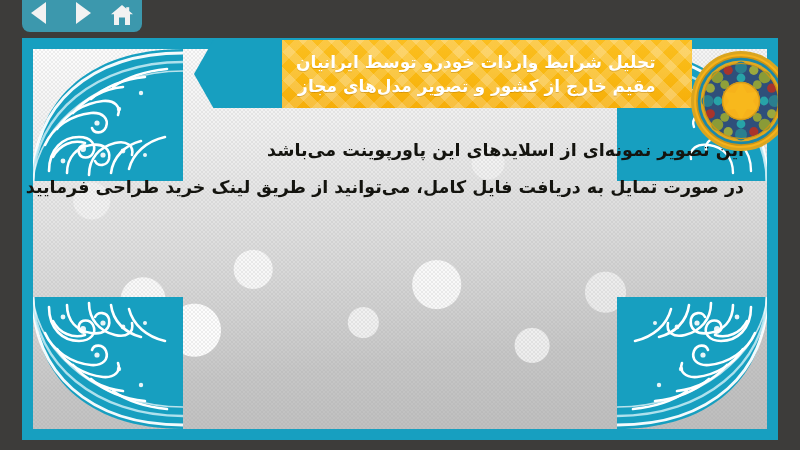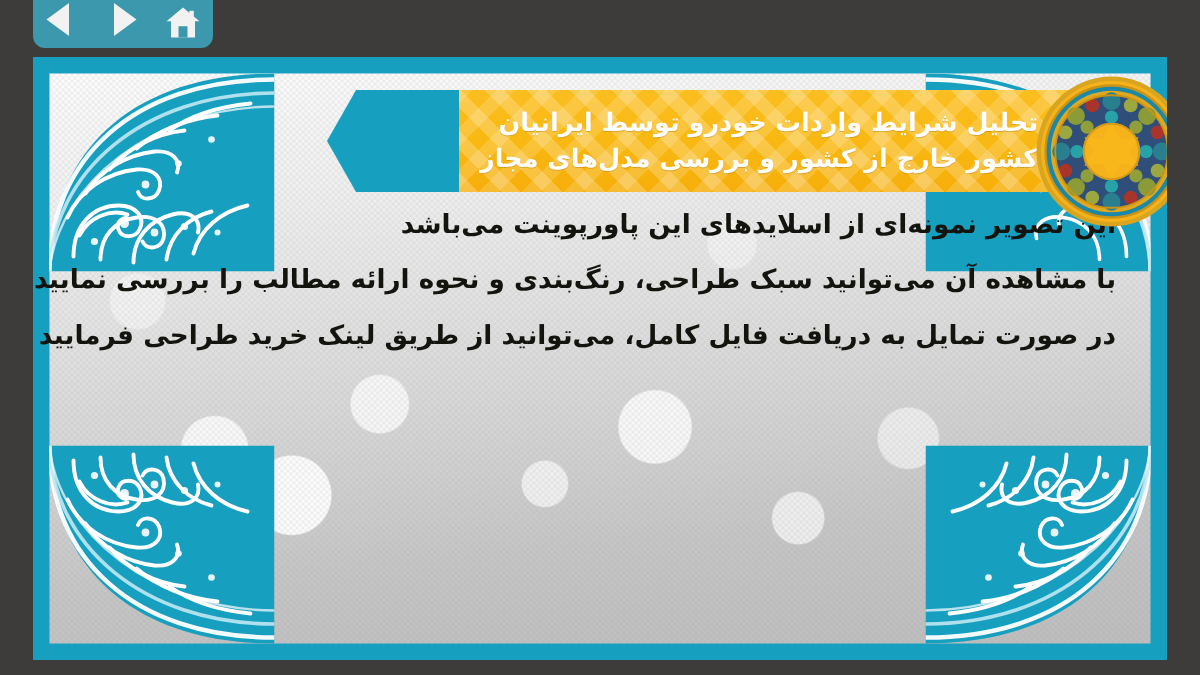--- a/index.html
+++ b/index.html
@@ -58,21 +58,21 @@
 
   
   .orn{position:absolute;width:150px;height:132px;pointer-events:none;}
   .orn svg{display:block;width:100%;height:100%;}
   .orn-tl{left:11px;top:11px;}
   .orn-bl{left:11px;bottom:11px;transform:scaleY(-1);}
   .orn-br{right:11px;bottom:11px;transform:scale(-1,-1);}
   .orn-tr{right:11px;top:11px;transform:scaleX(-1);}
 
   
-  .title-wrap{position:absolute;left:196px;top:22px;height:48px;display:flex;align-items:flex-start;z-index:8;}
+  .title-wrap{position:absolute;left:172px;top:22px;height:48px;display:flex;align-items:flex-end;z-index:8;}
   .title-arrow{
     width:88px;height:68px;
     background:#179fc0;
     clip-path:polygon(100% 0,100% 100%,22% 100%,0 50%,22% 0);
   }
   .title-band{
     position:relative;height:68px;min-width:398px;
     background-color:#f5b315;
     background-image:
       repeating-linear-gradient(45deg, rgba(255,255,255,.22) 0 9px, rgba(255,255,255,0) 9px 20px),
@@ -237,21 +237,21 @@
           <path d="M12 96 C20 78 38 66 58 64 C70 63 76 70 73 78"></path>
           <path d="M40 64 C52 50 70 40 90 38"></path>
         </g>
       </svg>
     </div>
 
     <div class="title-wrap">
       <div class="title-arrow"></div>
       <div class="title-band">
         <div class="title-line">تحلیل شرایط واردات خودرو توسط ایرانیان</div>
-        <div class="title-line">کشور خارج از کشور و بررسی مدل‌های مجاز</div>
+        <div class="title-line">مقیم خارج از کشور و تصویر مدل‌های مجاز</div>
       </div>
     </div>
 
     <div class="medallion">
       <svg width="102" height="102" viewBox="0 0 102 102">
         <circle cx="51" cy="51" r="50" fill="#d9a520"></circle>
         <circle cx="51" cy="51" r="47" fill="#f6b21b"></circle>
         <circle cx="51" cy="51" r="44" fill="#1b88a8"></circle>
         <circle cx="51" cy="51" r="40.5" fill="#e0a820"></circle>
         <circle cx="51" cy="51" r="37.5" fill="#2f4f7a"></circle>
@@ -290,17 +290,16 @@
         <circle cx="51" cy="51" r="19" fill="#f6b21b"></circle>
         <path d="M51 32 L57 43 L69 41.5 L63 51 L69 60.5 L57 59 L51 70 L45 59 L33 60.5 L39 51 L33 41.5 L45 43 Z" fill="#f8b81c"></path>
         <circle cx="51" cy="51" r="18.5" fill="none" stroke="#d49a18" stroke-width="1.4"></circle>
         <circle cx="51" cy="51" r="44" fill="none" stroke="#c99416" stroke-width="1.6"></circle>
         <circle cx="51" cy="51" r="37.5" fill="none" stroke="#c99416" stroke-width="1.2"></circle>
       </svg>
     </div>
 
     <div class="body-text">
       <div class="body-line">این تصویر نمونه‌ای از اسلایدهای این پاورپوینت می‌باشد</div>
-      <div class="body-line">با مشاهده آن می‌توانید سبک طراحی، رنگ‌بندی و نحوه ارائه مطالب را بررسی نمایید</div>
       <div class="body-line">در صورت تمایل به دریافت فایل کامل، می‌توانید از طریق لینک خرید طراحی فرمایید</div>
     </div>
   </div>
 </div>
 
 </body></html>

